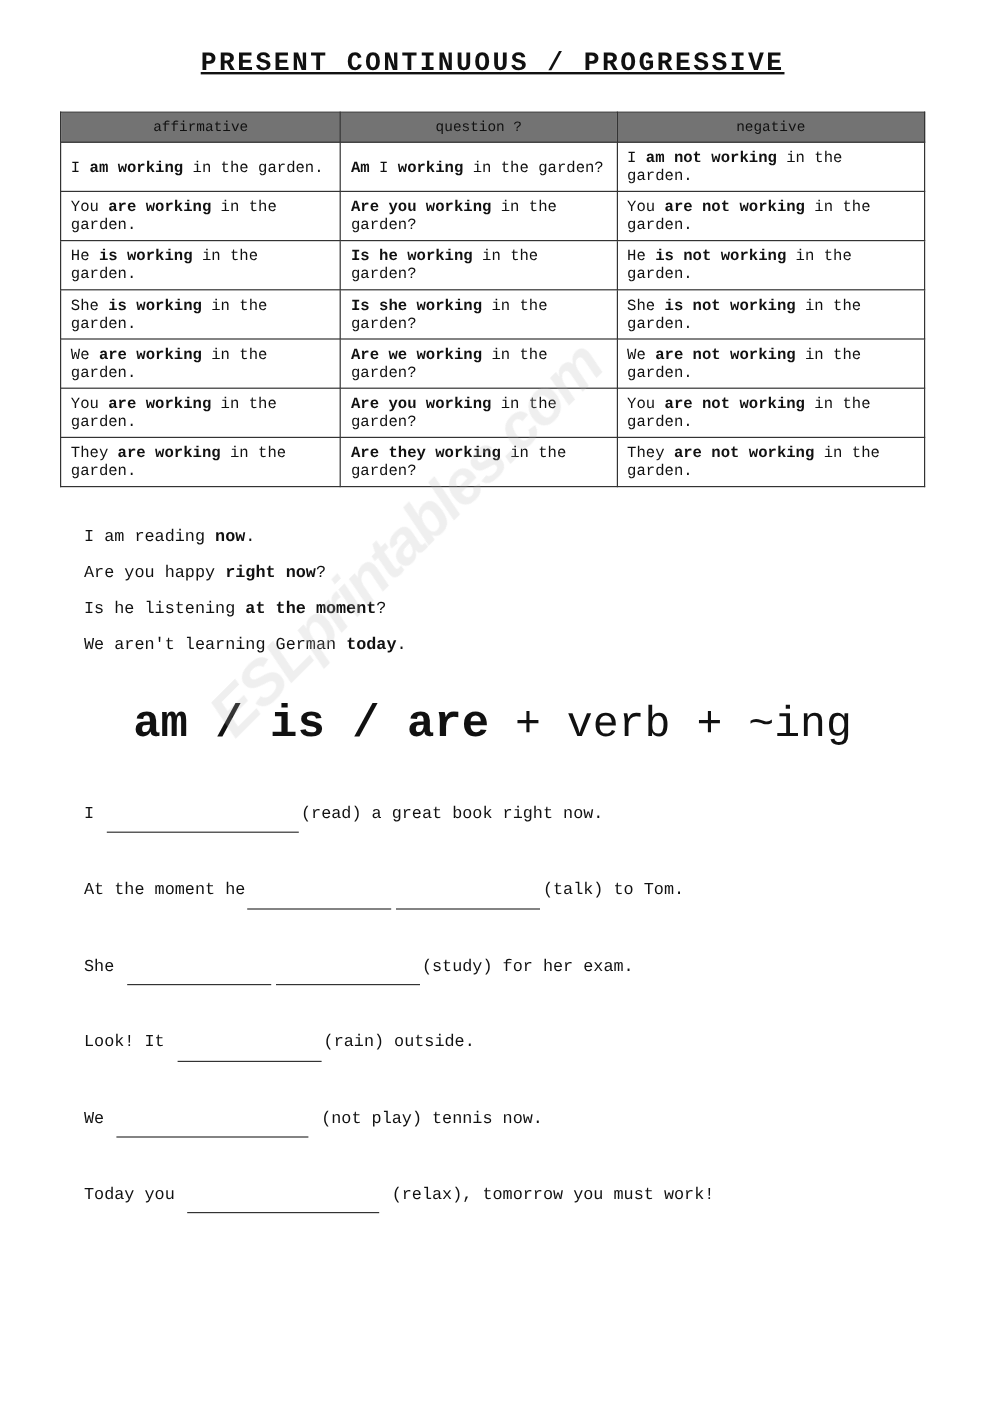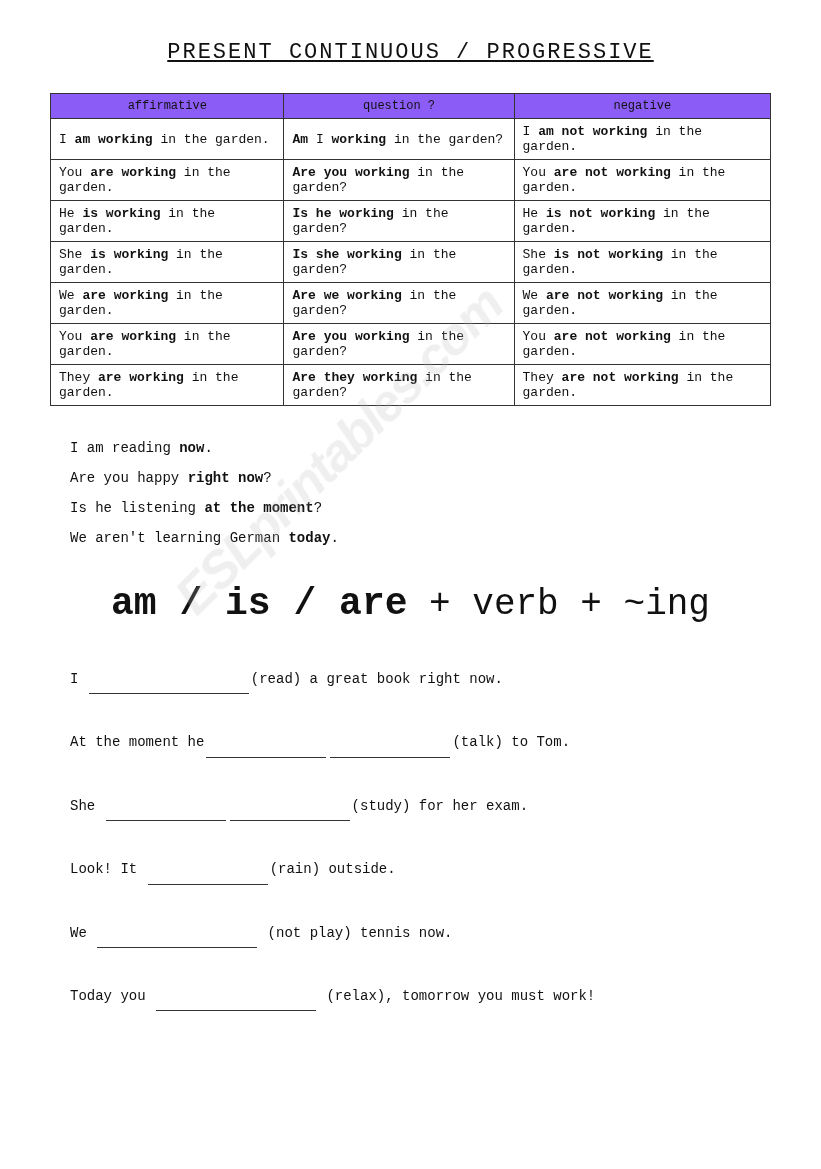--- a/index.html
+++ b/index.html
@@ -8,39 +8,39 @@
       font-family: 'Courier New', Courier, monospace;
       width: 821px;
       min-height: 1169px;
       padding: 40px 50px;
       color: #111;
       font-size: 13px;
     }
     .page-title {
       text-align: center;
       font-size: 22px;
-      font-weight: normal;
+      font-weight: bold;
       text-decoration: underline;
       letter-spacing: 2px;
       margin-bottom: 28px;
       font-family: 'Courier New', Courier, monospace;
     }
     .grammar-table {
       width: 100%;
       border-collapse: collapse;
       margin-bottom: 28px;
       font-size: 13px;
     }
     .grammar-table th {
       border: 1px solid #333;
       padding: 5px 8px;
       text-align: center;
       font-weight: normal;
       font-size: 12px;
-      background: #8b5cf6;
+      background: #737373;
     }
     .grammar-table td {
       border: 1px solid #333;
       padding: 5px 8px;
       vertical-align: middle;
     }
     .grammar-table td b {
       font-weight: bold;
     }
     .examples-section {

